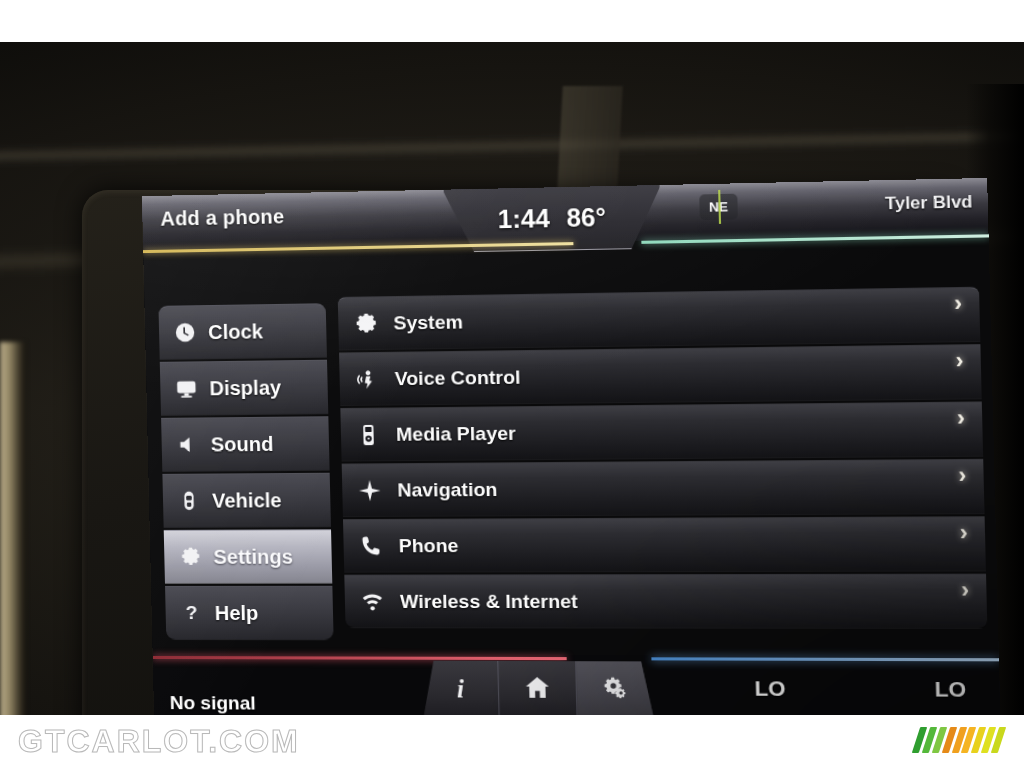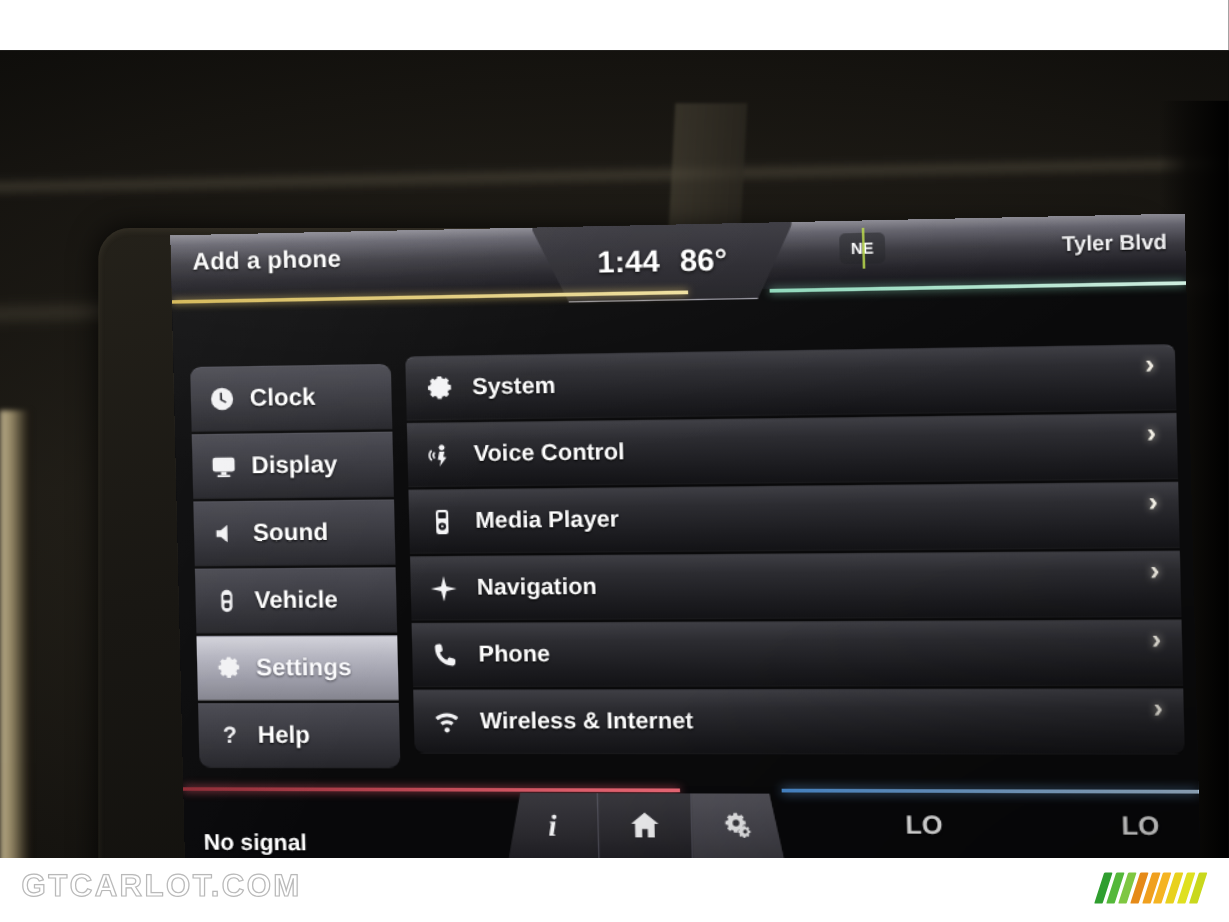--- a/index.html
+++ b/index.html
@@ -222,21 +222,21 @@
   }
   .blurlayer { position: absolute; inset: 0; pointer-events: none; backdrop-filter: blur(0.55px); }
 
   
   .wm-strip {
     position: absolute; left: 0; bottom: 0; width: 1024px; height: 53px;
     background: #ffffff;
   }
   .wm-text {
     position: absolute; left: 18px; top: 8px;
-    font-size: 26px; font-weight: bold; letter-spacing: 2px;
+    font-size: 32px; font-weight: bold; letter-spacing: 2px;
     color: #ffffff; -webkit-text-stroke: 1px #b9b9b9;
     text-shadow: 0 0 1px #cfcfcf;
   }
   .wm-bars { position: absolute; right: 22px; top: 12px; width: 86px; height: 26px; display: flex; gap: 3px; }
   .wm-bars i { width: 7px; height: 26px; transform: skewX(-18deg); display: block; border-radius: 1px; }
 </style>
 </head>
 <body>
 
 <div id="root">

